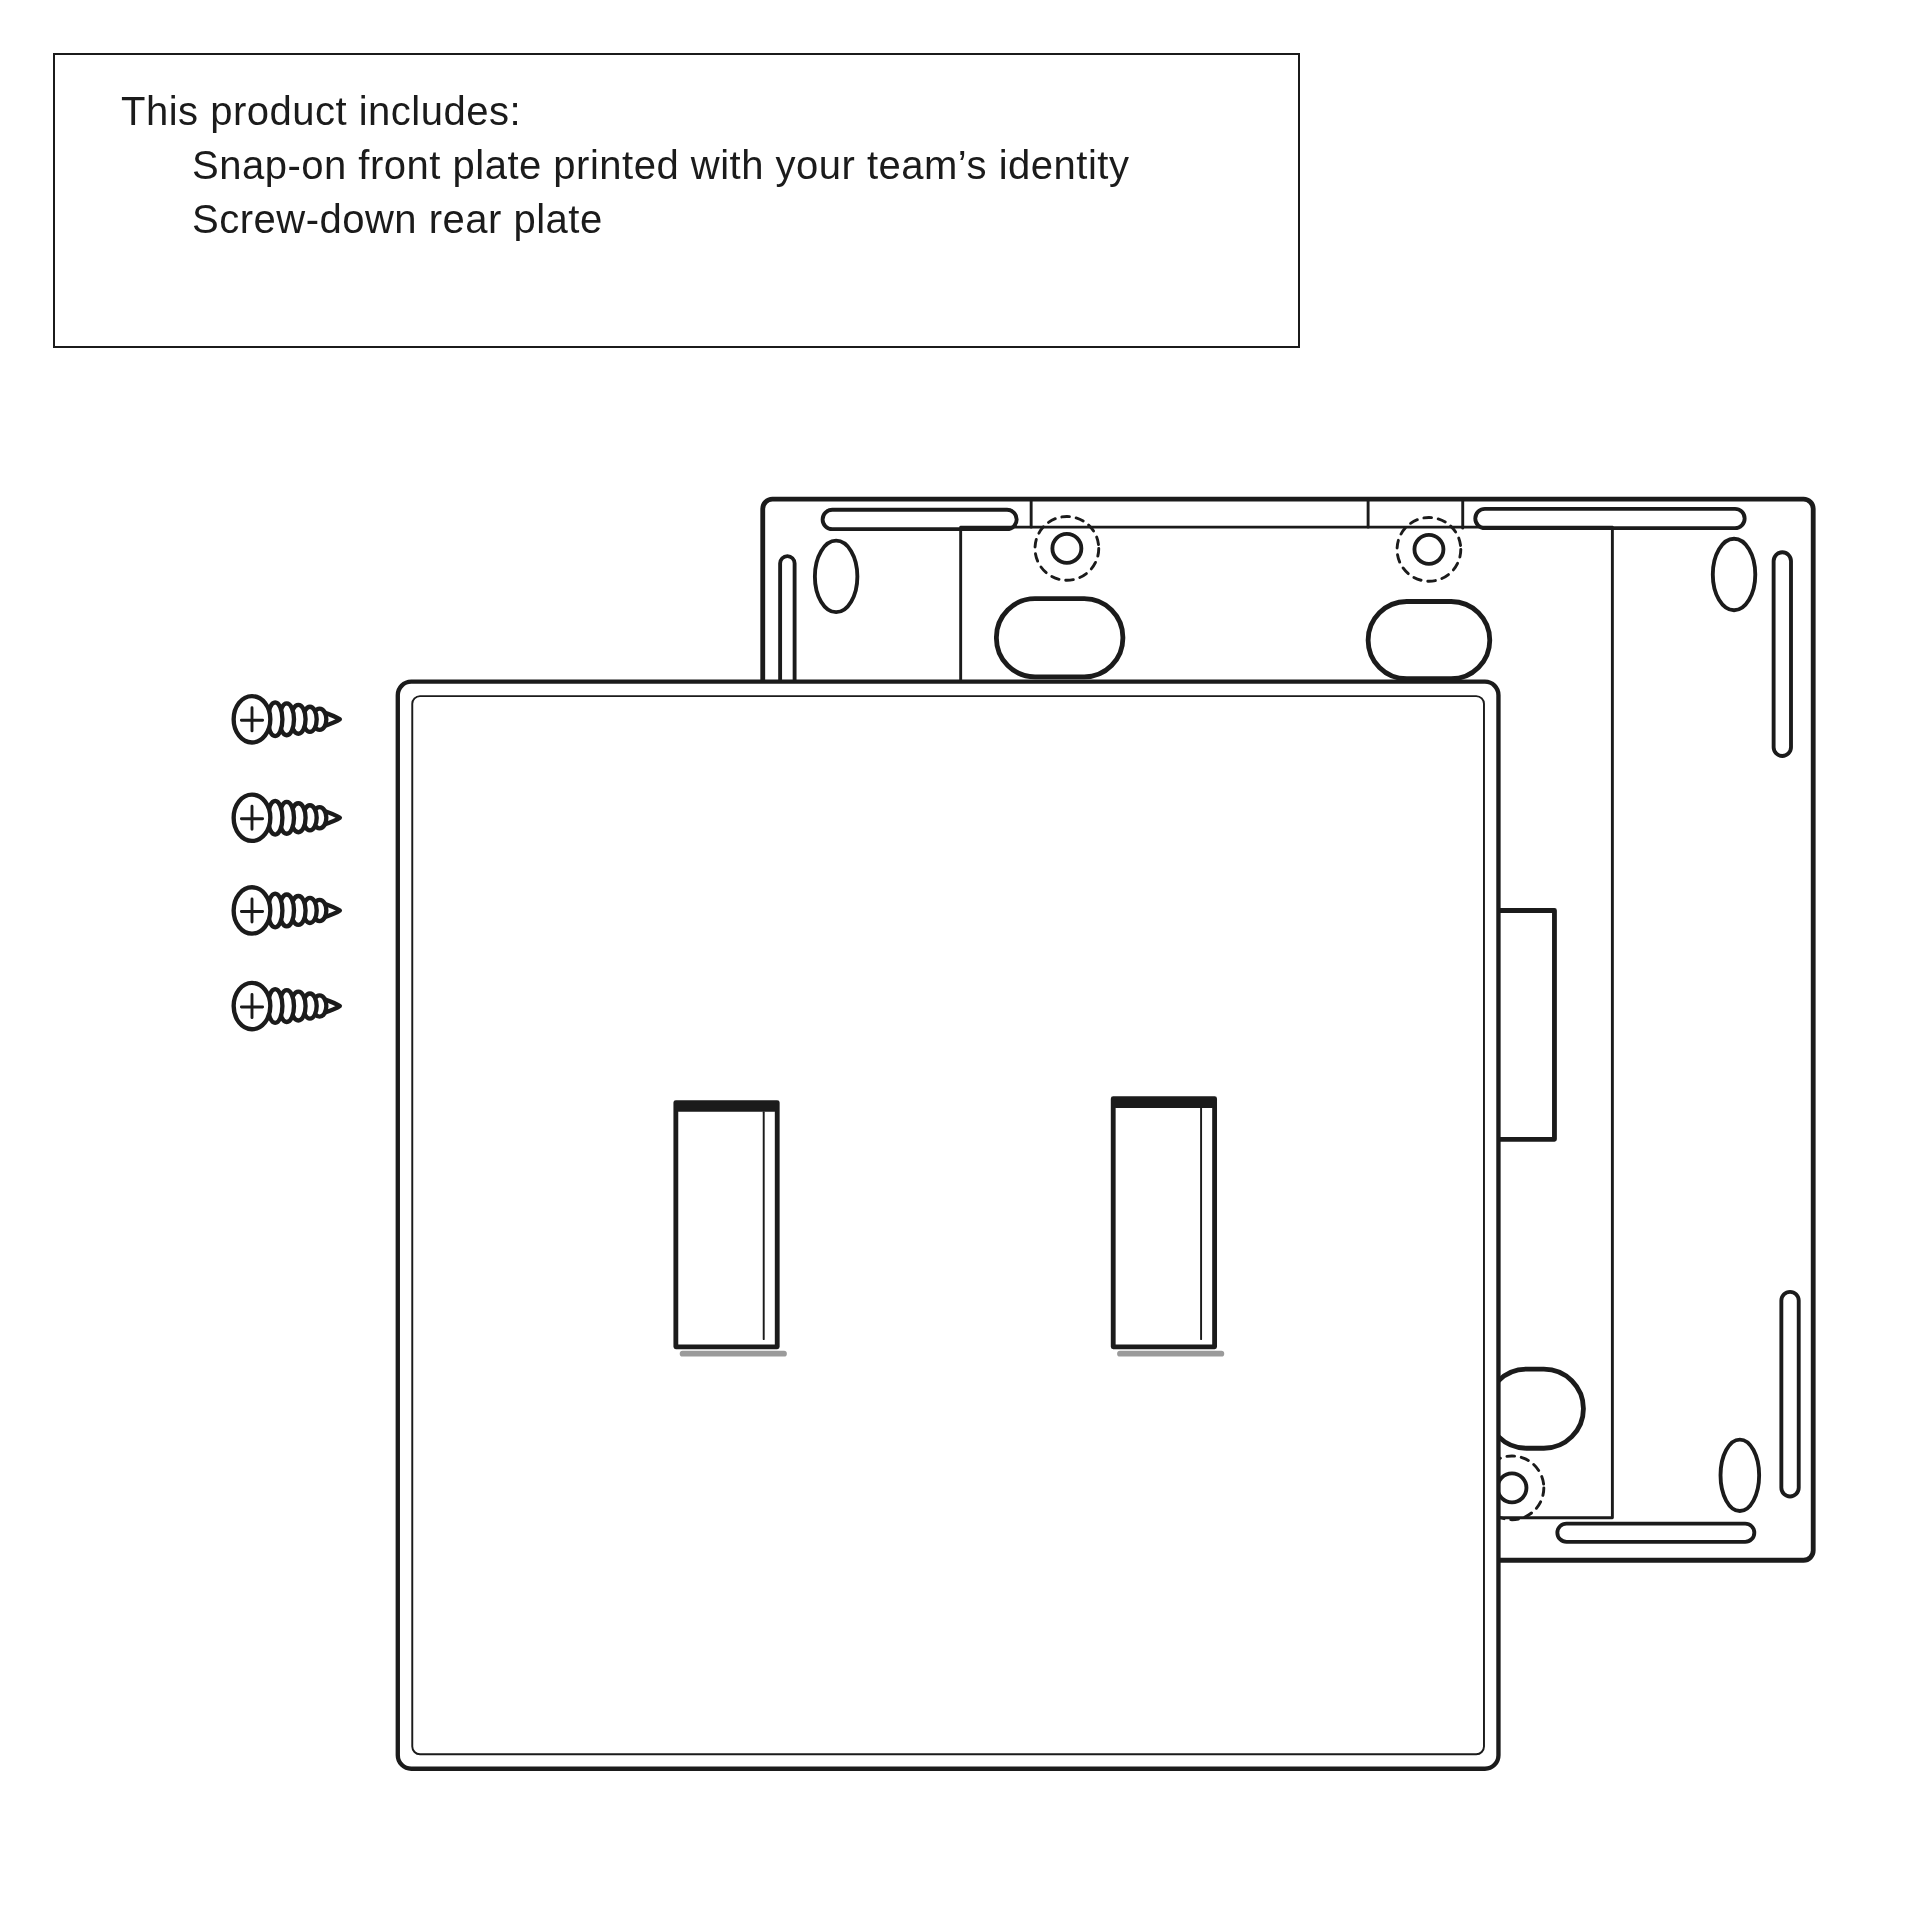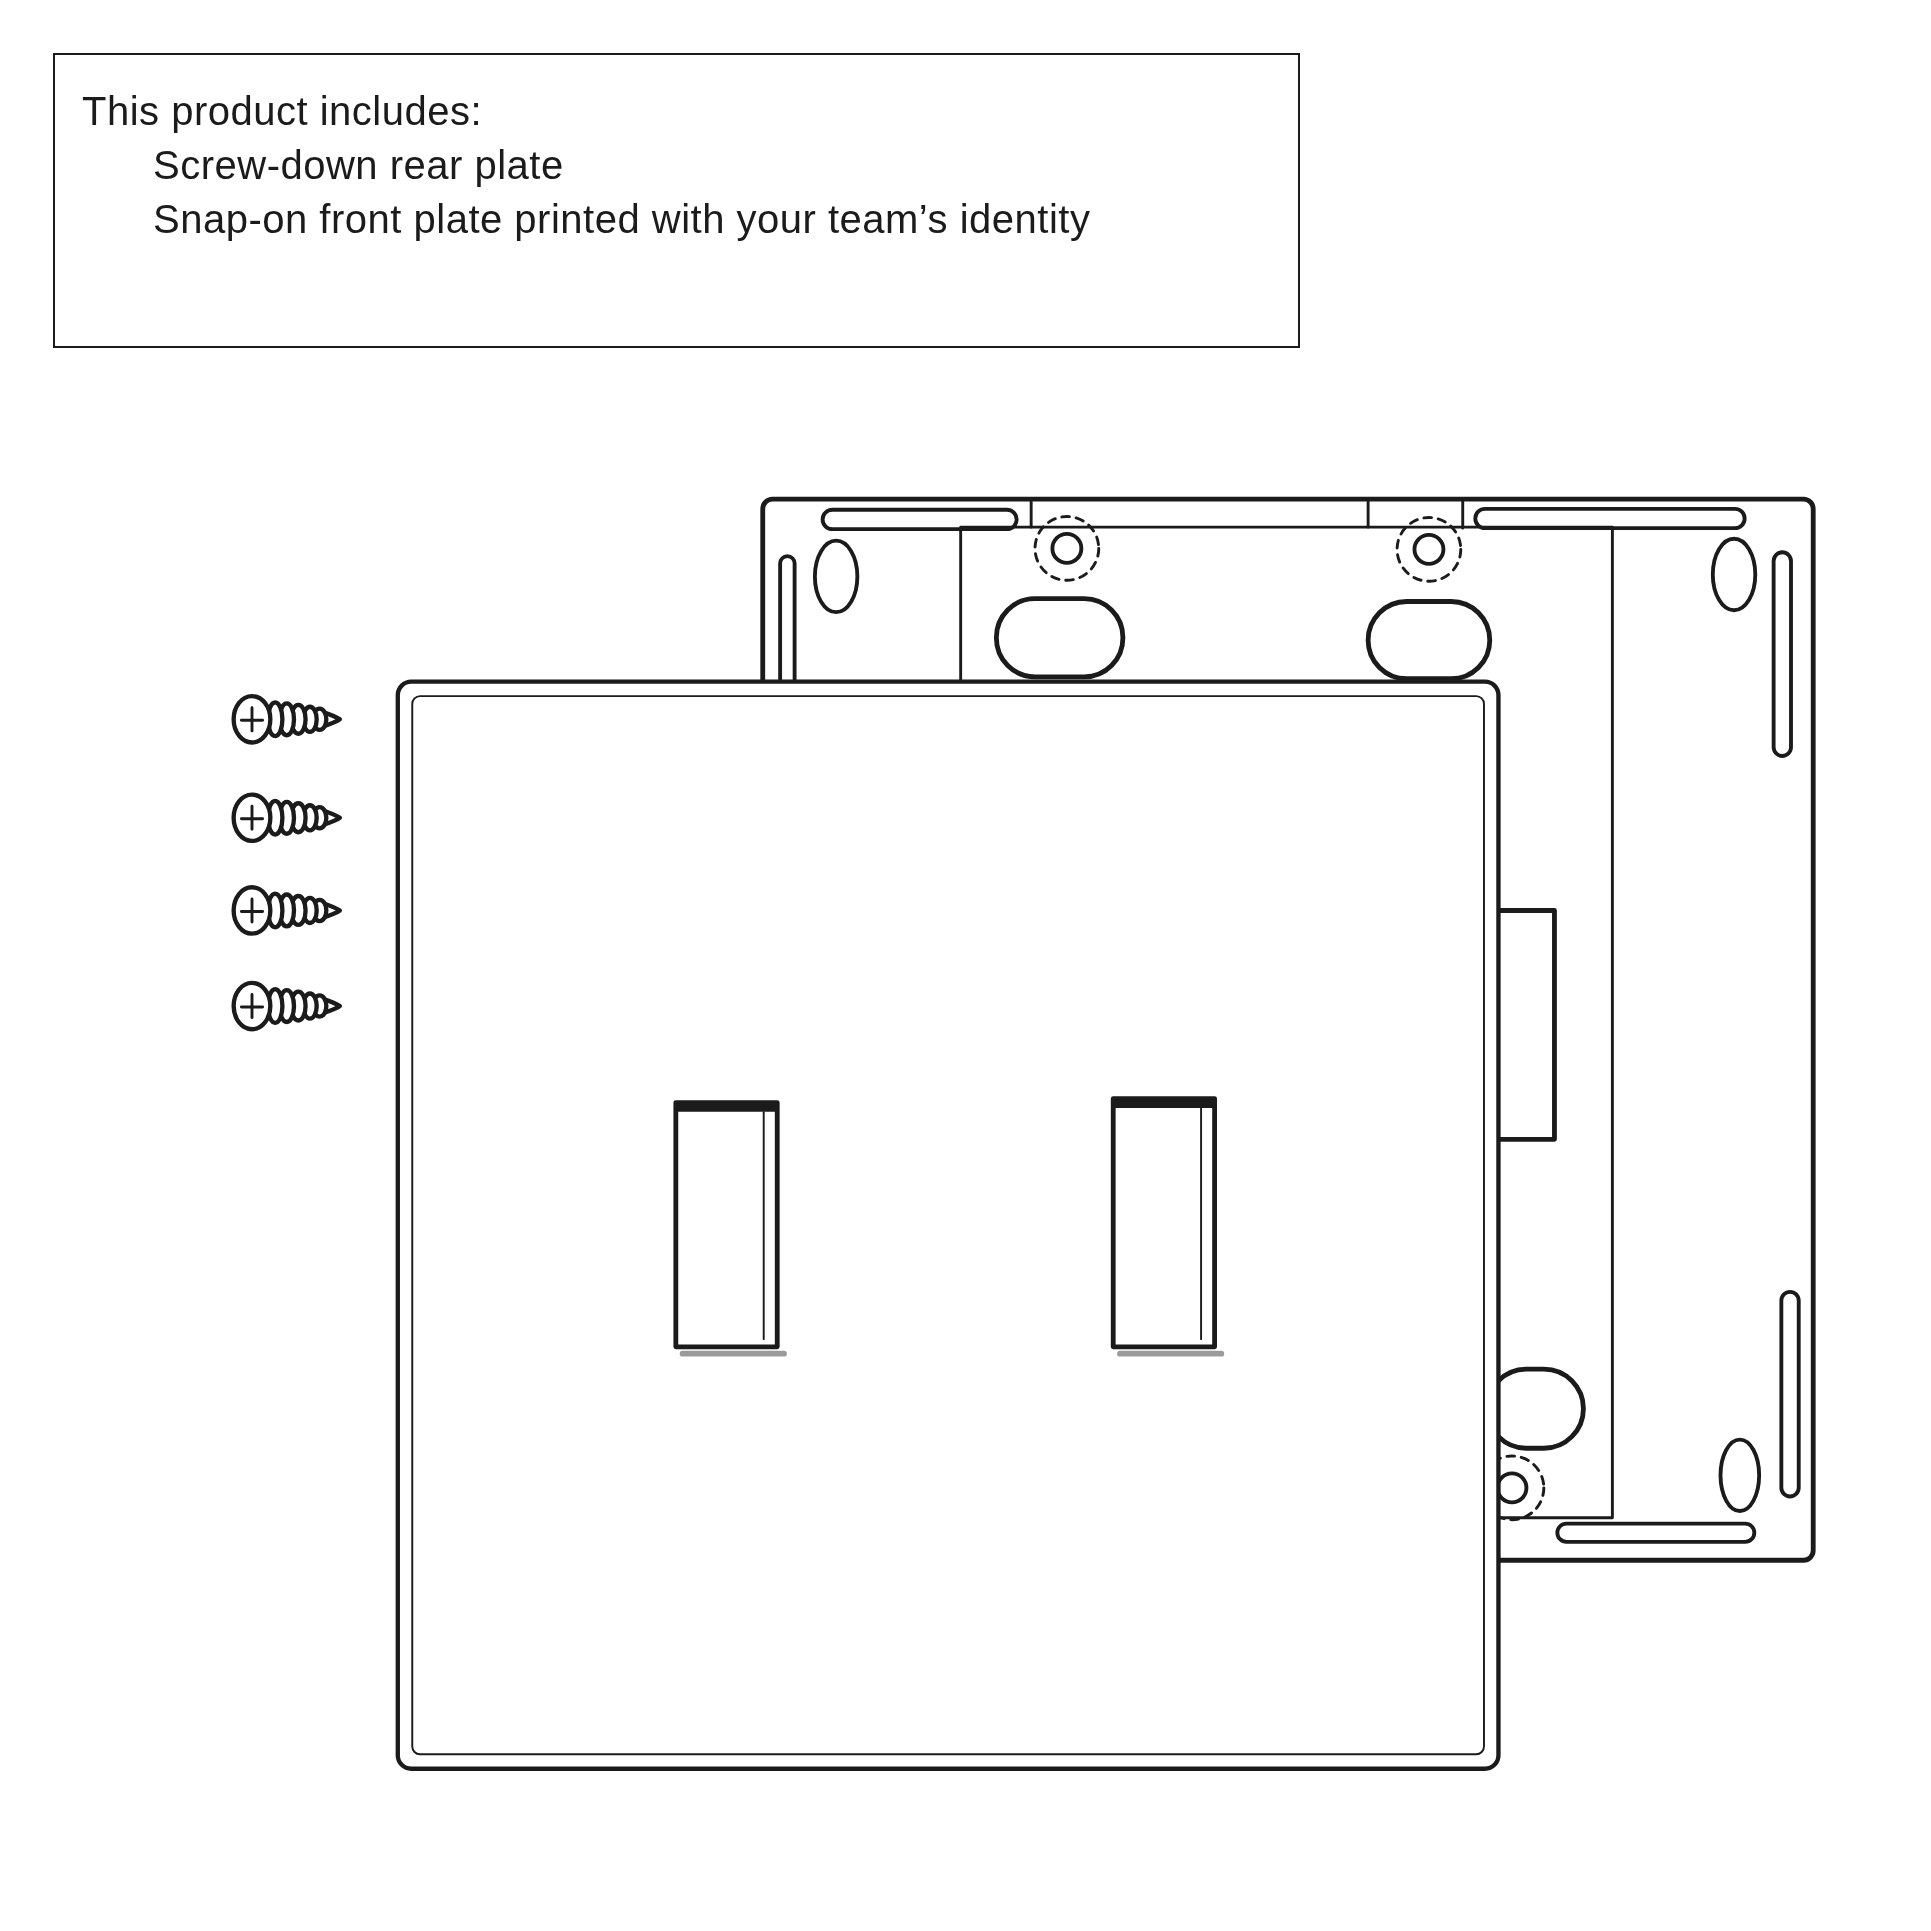--- a/index.html
+++ b/index.html
@@ -15,20 +15,21 @@
   }
   .info-box {
     position: absolute;
     left: 53px;
     top: 53px;
     width: 1247px;
     height: 295px;
     border: 2.9px solid currentColor;
     box-sizing: border-box;
     background: #ffffff;
+    padding-left: 39px;
   }
   .info-title {
     margin: 29px 0 0 27px;
     font-size: 40px;
     line-height: 54px;
     letter-spacing: 0.5px;
     white-space: nowrap;
   }
   .info-item {
     margin-left: 98px;
@@ -44,22 +45,22 @@
   }
 </style>
 </head>
 <body style="background: rgb(255, 255, 255);">
 
 <div class="canvas" style="color: rgb(27, 27, 27); background: rgb(255, 255, 255);">
 
   <div class="info-box">
     <div class="info-title">This product includes:</div>
     <div class="info-items">
+      <div class="info-item">Snap-on front plate printed with your team’s identity</div>
       <div class="info-item">Screw-down rear plate</div>
-      <div class="info-item">Snap-on front plate printed with your team’s identity</div>
     </div>
   </div>
 
   <svg class="diagram" width="1931" height="1931" viewBox="0 0 2000 2000" xmlns="http://www.w3.org/2000/svg" xmlns:xlink="http://www.w3.org/1999/xlink">
 
     <defs>
       <g id="screw-shape" fill="#ffffff" stroke="currentColor" stroke-width="4.5" stroke-linejoin="round" stroke-linecap="round">
         <path d="M 90 -8 Q 105 -3 109 0 Q 105 3 90 8 Z"></path>
         <ellipse cx="88" cy="0" rx="7" ry="11"></ellipse>
         <ellipse cx="78" cy="0" rx="7" ry="13"></ellipse>

